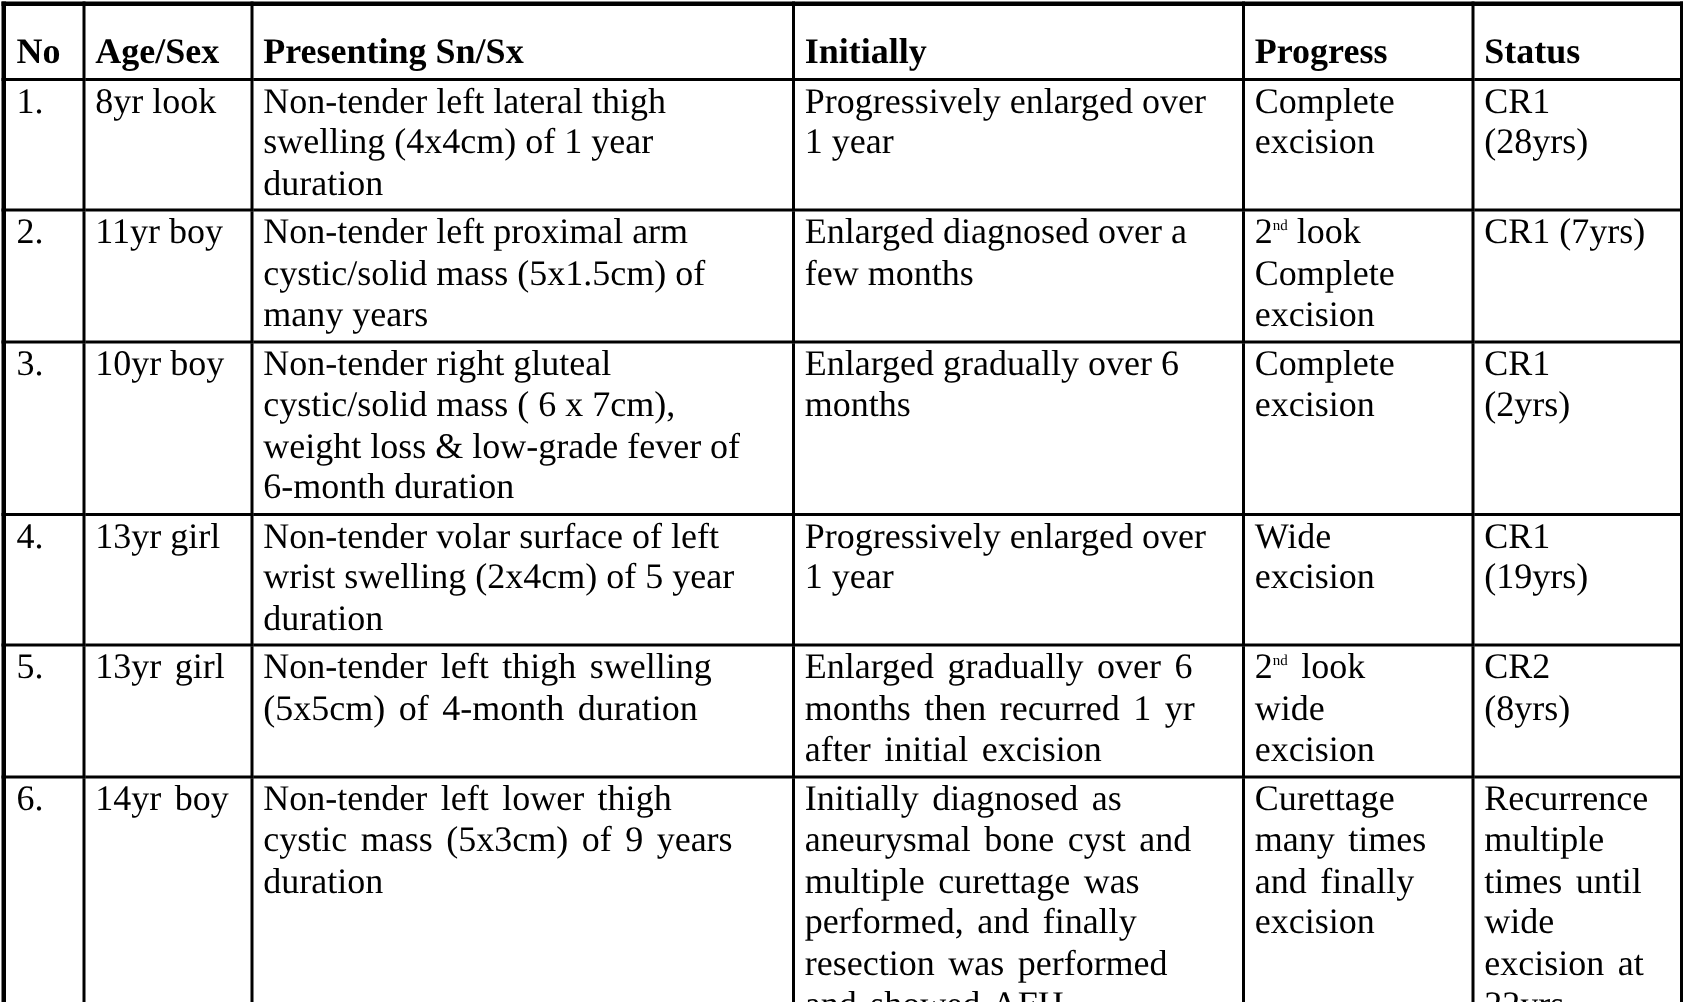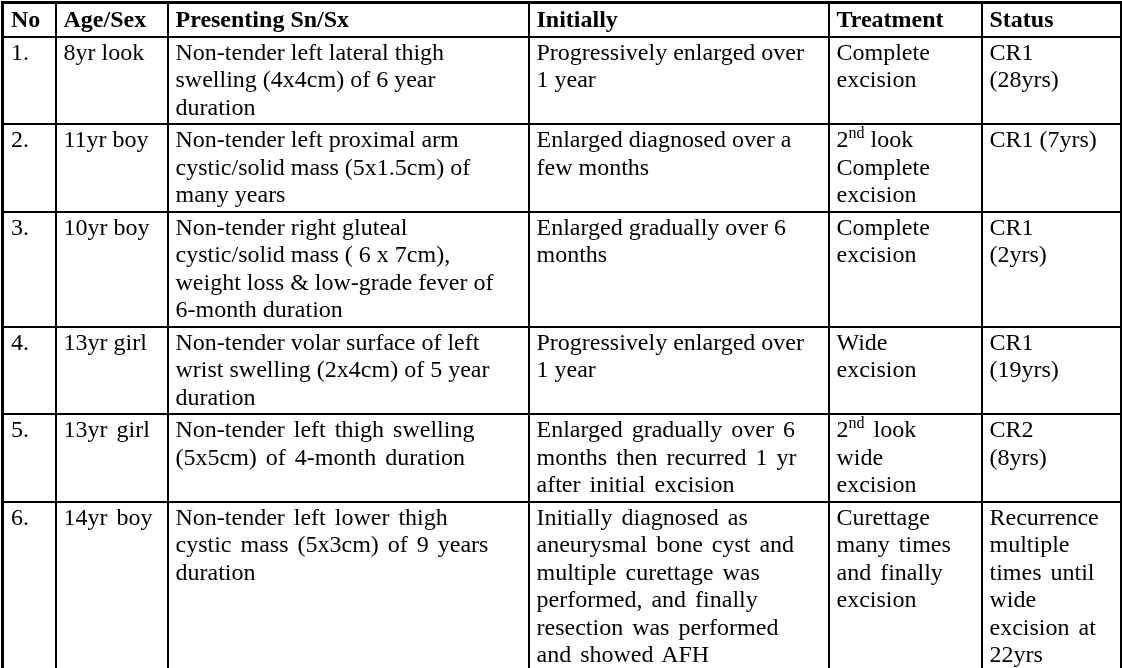--- a/index.html
+++ b/index.html
@@ -24,31 +24,31 @@
     color: #000000;
     font-family: "Liberation Serif", "DejaVu Serif", serif;
     font-size: 24px;
     line-height: 27.5px;
     padding: 1px 6px 2px 7px;
     overflow: hidden;
   }
   th {
     font-weight: bold;
     white-space: nowrap;
-    padding-top: 2px;
+    padding-top: 18px;
   }
   td {
     white-space: pre-line;
   }
   
   tbody tr:nth-child(5) td, tbody tr:nth-child(6) td {
     word-spacing: 3px;
   }
   sup {
-    font-size: 16px;
+    font-size: 10px;
     line-height: 0;
     vertical-align: super;
     margin-top: 18px;
   }
 </style>
 </head>
 <body>
 
 <div>
   <table class="case-table">
@@ -59,30 +59,30 @@
       <col style="width:300px">
       <col style="width:153px">
       <col style="width:140px">
     </colgroup>
     <thead>
       <tr>
           <th>No</th>
           <th>Age/Sex</th>
           <th>Presenting Sn/Sx</th>
           <th>Initially</th>
-          <th>Treatment</th>
+          <th>Progress</th>
           <th>Status</th>
         </tr>
     </thead>
     <tbody>
         <tr>
           <td>1.</td>
           <td>8yr look</td>
           <td>Non-tender left lateral thigh
-swelling (4x4cm) of 6 year
+swelling (4x4cm) of 1 year
 duration</td>
           <td>Progressively enlarged over
 1 year</td>
           <td>Complete
 excision</td>
           <td>CR1
 (28yrs)</td>
         </tr>
         <tr>
           <td>2.</td>

